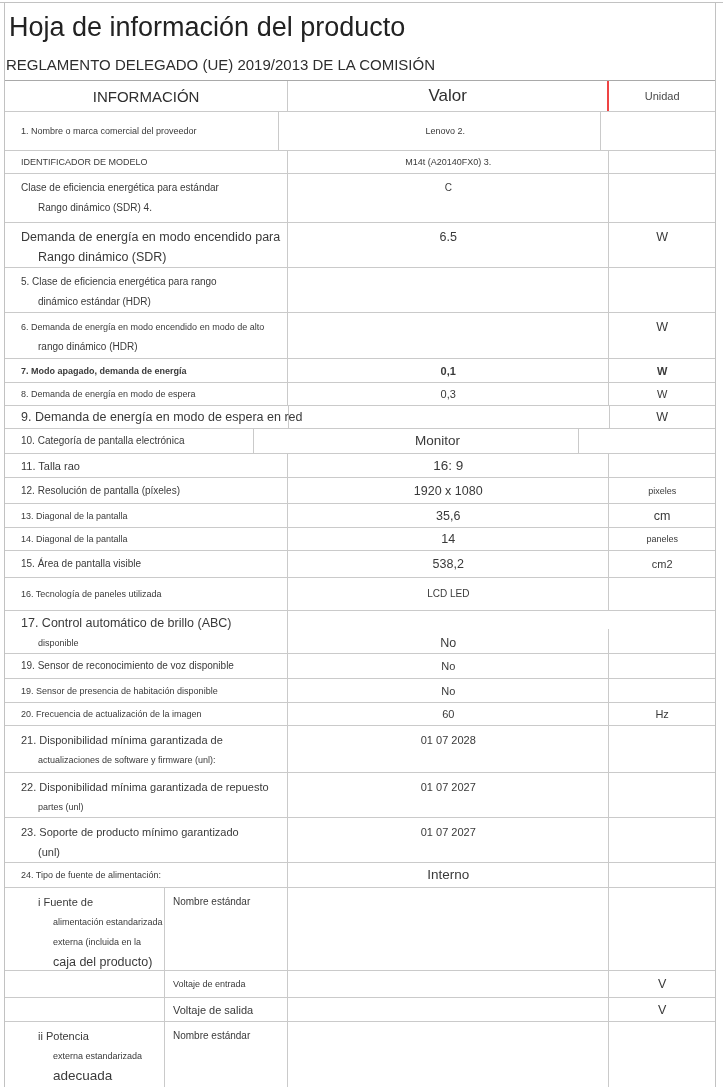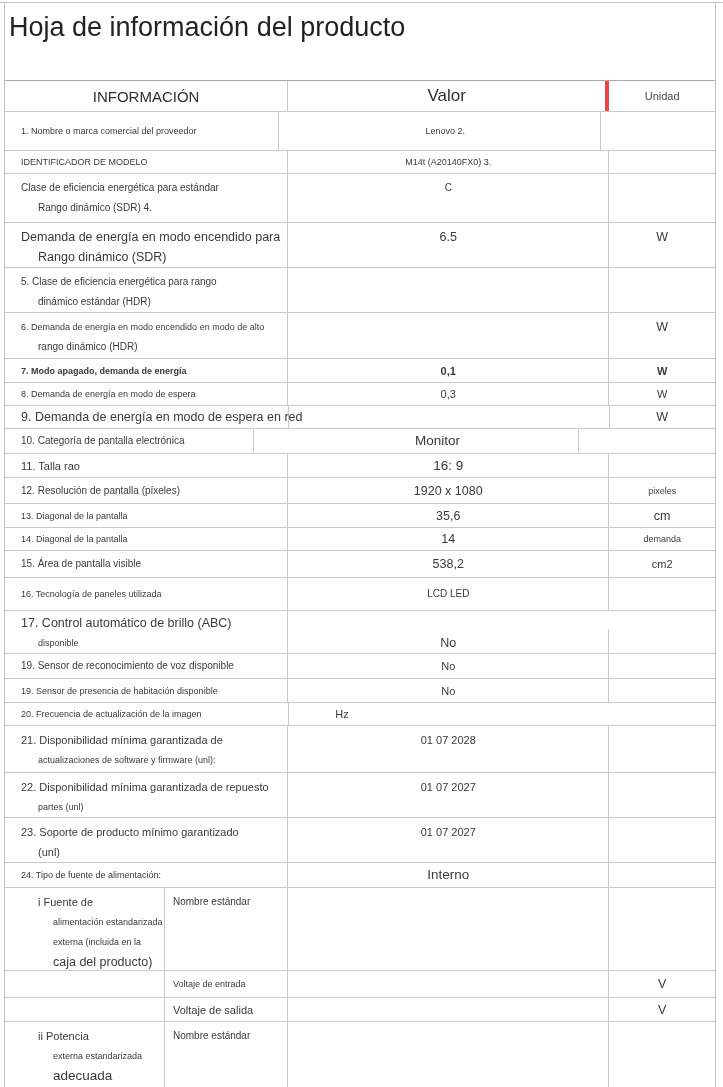--- a/index.html
+++ b/index.html
@@ -27,30 +27,31 @@
   .c-info.split { flex-direction:row; padding-top:0 !important; }
   .sub-a { width:160px; border-right:1px solid #cacaca; display:flex;
            flex-direction:column; justify-content:center; }
   .sub-b { flex:1; display:flex; flex-direction:column; justify-content:center; }
   .row.top .sub-a, .row.top .sub-b { justify-content:flex-start; padding-top:4px; }
   .sub-b .line { padding-left:8px; }
   
   .hrow { display:flex; height:31px; border-bottom:1px solid #cacaca; color:#2f2f2f; }
   .hrow > div { display:flex; align-items:center; justify-content:center; }
   .h-info  { width:284px; border-right:1px solid #cacaca; font-size:15px; }
-  .h-value { width:322px; border-right:4px solid #ef4444; font-size:17px; }
+  .h-value { width:322px; border-right:2px solid #ef4444; font-size:17px; }
   .h-unit  { width:106px; font-size:11px; color:#4a4a4a; }
 </style>
 </head>
 <body>
 
 <div class="topline"></div>
 <div class="frame">
   <div class="titleband">
     <div class="title">Hoja de información del producto</div>
+    <div class="subtitle">REGLAMENTO DELEGADO (UE) 2019/2013 DE LA COMISIÓN</div>
   </div>
   <div class="ptable">
     <div class="hrow">
       <div class="h-info">INFORMACIÓN</div>
       <div class="h-value">Valor</div>
       <div class="h-unit">Unidad</div>
     </div>
     <div id="rows-root">
         <div class="row" style="height: 39px; gap: 12px;">
           <div class="cell c-info">
@@ -182,21 +183,21 @@
           </div>
         </div>
         <div class="row" style="height: 23px;">
           <div class="cell c-info">
             <div class="line ind-0" style="font-size: 9px;">14. Diagonal de la pantalla</div>
           </div>
           <div class="cell c-value">
             <div class="vline" style="font-size: 12.5px;">14</div>
           </div>
           <div class="cell c-unit">
-            <div class="vline" style="font-size: 9px;">demanda</div>
+            <div class="vline" style="font-size: 9px;">paneles</div>
           </div>
         </div>
         <div class="row" style="height: 27px;">
           <div class="cell c-info">
             <div class="line ind-0" style="font-size: 10px;">15. Área de pantalla visible</div>
           </div>
           <div class="cell c-value">
             <div class="vline" style="font-size: 12.5px;">538,2</div>
           </div>
           <div class="cell c-unit">
@@ -236,20 +237,23 @@
             <div class="line ind-0" style="font-size: 9px;">19. Sensor de presencia de habitación disponible</div>
           </div>
           <div class="cell c-value">
             <div class="vline" style="font-size: 11px;">No</div>
           </div>
           <div class="cell c-unit"></div>
         </div>
         <div class="row" style="height: 23px;">
           <div class="cell c-info">
             <div class="line ind-0" style="font-size: 9px;">20. Frecuencia de actualización de la imagen</div>
+          </div>
+          <div class="cell c-value">
+            <div class="vline" style="font-size: 11px;">60</div>
           </div>
           <div class="cell c-unit">
             <div class="vline" style="font-size: 11px;">Hz</div>
           </div>
         </div>
         <div class="row top" style="height: 47px;">
           <div class="cell c-info">
             <div class="line ind-0" style="font-size: 11px;">21. Disponibilidad mínima garantizada de</div>
             <div class="line ind-1" style="font-size: 9px;">actualizaciones de software y firmware (unl):</div>
           </div>

